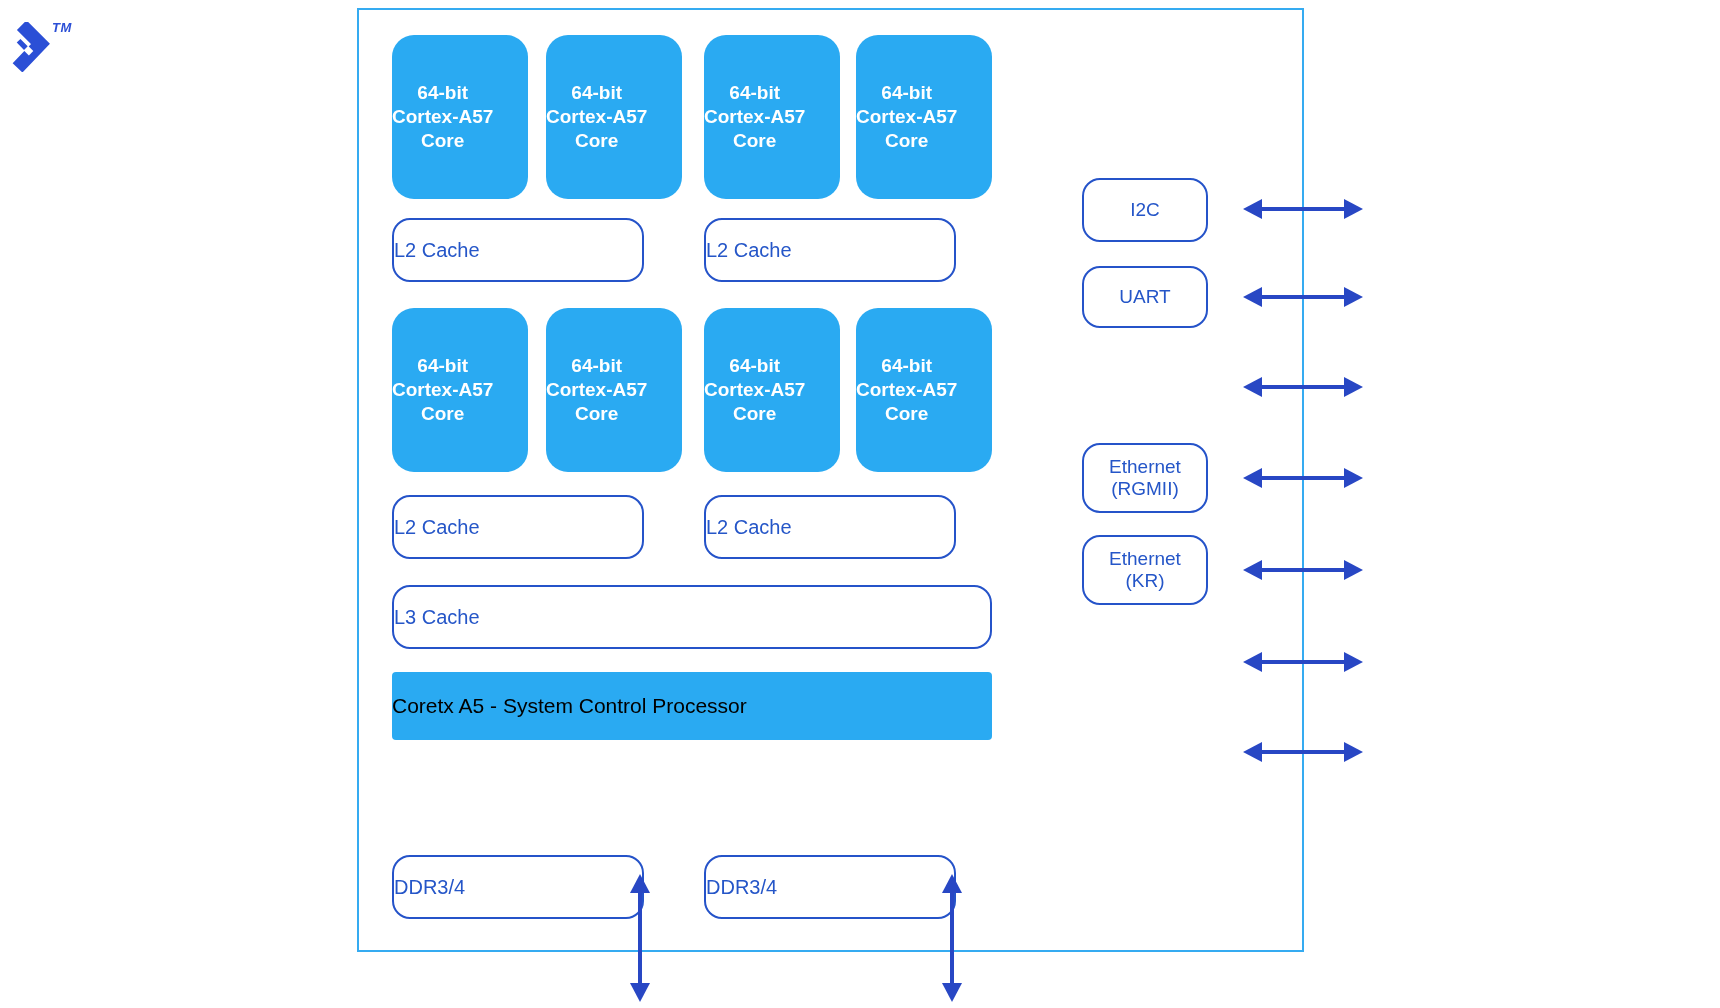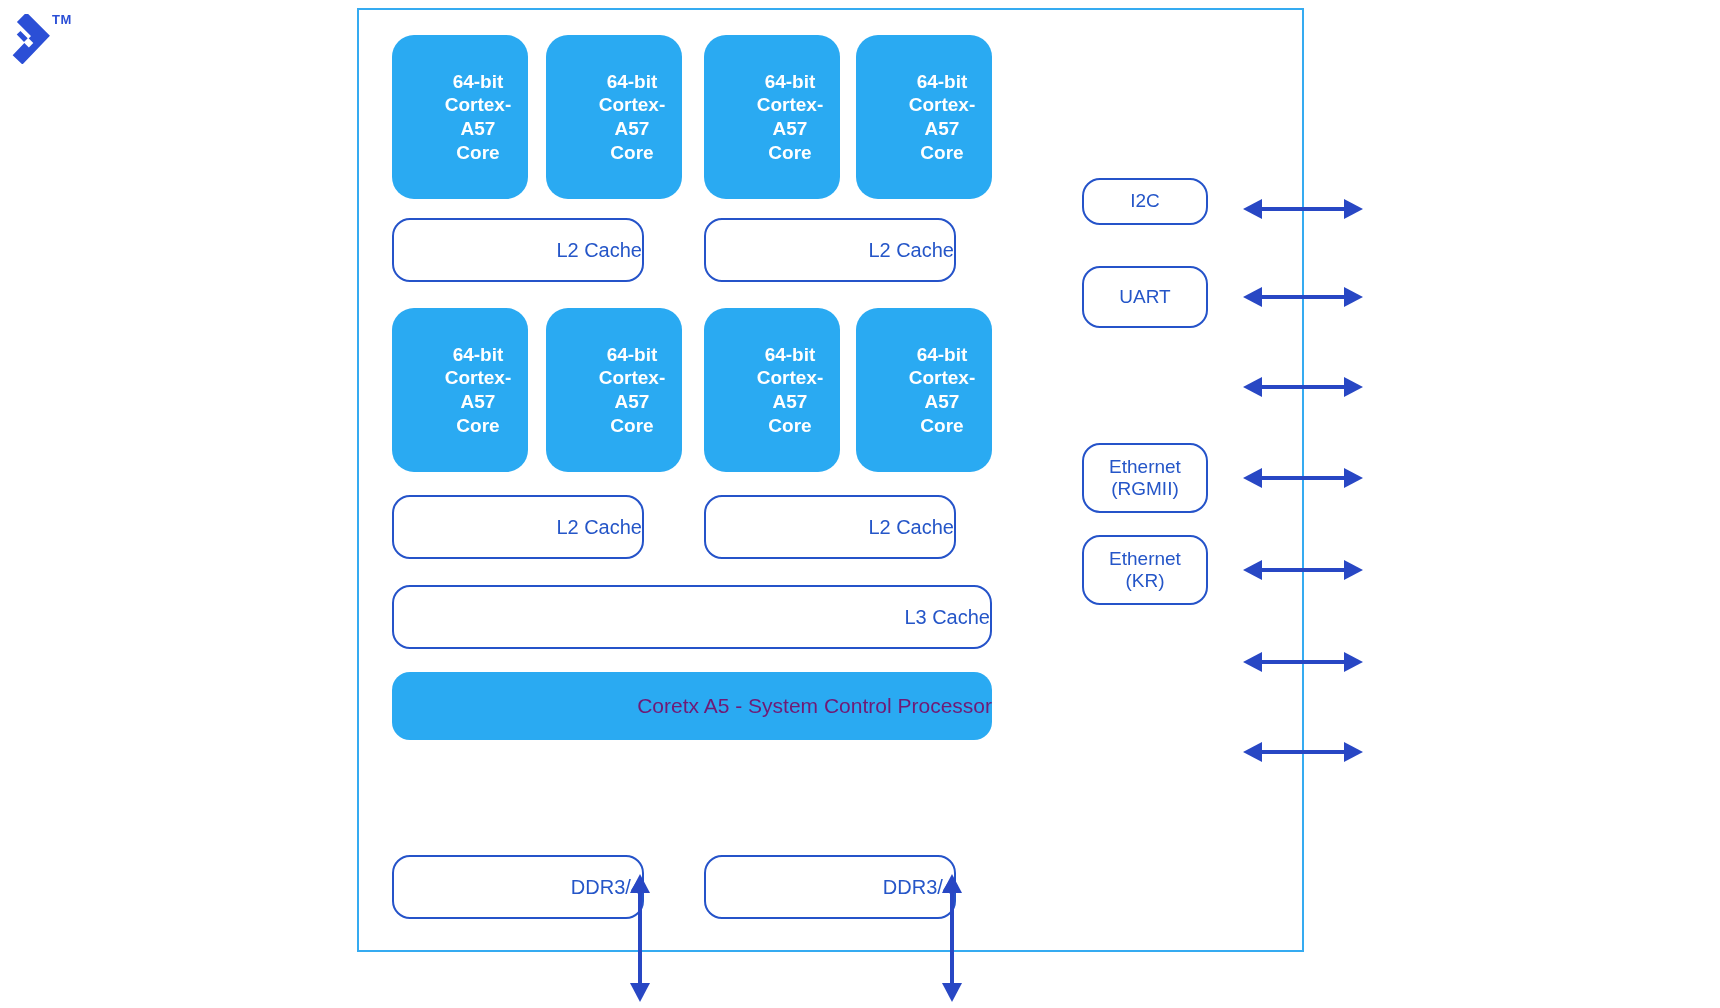--- a/index.html
+++ b/index.html
@@ -14,64 +14,63 @@
   html,body{background:#ffffff;}
   body{font-family:"Liberation Sans", sans-serif;}
   .stage{
     position:relative;
     width:1720px;height:1008px;
     background:#ffffff;
     overflow:hidden;
   }
 
   
-  .logo{position:absolute;left:8px;top:12px;width:70px;height:56px;}
+  .logo{position:absolute;left:8px;top:20px;width:70px;height:56px;font-style:italic;}
   .logo svg{position:absolute;left:0;top:2px;}
   .logo .tm{
     position:absolute;left:44px;top:0;
     font-size:13px;font-weight:bold;color:var(--logo-blue);
     letter-spacing:0.5px;
   }
 
   
   .chip{
     position:absolute;left:357px;top:8px;
     width:947px;height:944px;
     border:2px solid var(--container-blue);
     background:transparent;
   }
 
   
   .blk{
     position:absolute;
-    display:flex;align-items:center;justify-content:flex-end;
+    display:flex;align-items:center;justify-content:flex-start;
     text-align:center;
-    padding-left:36px;
   }
   .blk .lbl{white-space:pre-line;}
 
   .core{
     width:136px;height:164px;
     background:var(--fill-blue);
     border-radius:22px;
     color:#ffffff;font-weight:bold;font-size:19px;line-height:1.25;
   }
   .outlined{
     background:#ffffff;
     border:2px solid var(--outline-blue);
     border-radius:18px;
     color:var(--text-blue);
     font-size:20px;
   }
   .half{width:252px;height:64px;}
   .wide{width:600px;height:64px;}
   .solid{
     background:var(--fill-blue);
-    border-radius:18px;
-    color:#701a75;font-size:21px;
+    border-radius:4px;
+    color:#000000;font-size:21px;
   }
 
   
   .peri{
     position:absolute;left:1082px;width:126px;
     background:#ffffff;
     border:2px solid var(--outline-blue);
     border-radius:18px;
     color:var(--text-blue);font-size:19px;line-height:1.18;
     display:flex;align-items:center;justify-content:center;text-align:center;
@@ -174,21 +173,21 @@
     <polygon points="10,0 20,19 0,19" fill="#2847C4"></polygon>
     <polygon points="10,128 0,109 20,109" fill="#2847C4"></polygon>
     <line x1="10" y1="14" x2="10" y2="114" stroke="#2847C4" stroke-width="4"></line>
   </svg>
   <svg class="varrow" style="left:942px;top:874px" viewBox="0 0 20 128">
     <polygon points="10,0 20,19 0,19" fill="#2847C4"></polygon>
     <polygon points="10,128 0,109 20,109" fill="#2847C4"></polygon>
     <line x1="10" y1="14" x2="10" y2="114" stroke="#2847C4" stroke-width="4"></line>
   </svg>
 
-  <div class="peri" style="top:178px;height:47px">
+  <div class="peri" style="top:178px;height:64px">
       <span class="lbl">I2C</span>
     </div>
   <div class="peri" style="top:266px;height:62px">
       <span class="lbl">UART</span>
     </div>
   <div class="peri" style="top:443px;height:70px">
       <span class="lbl">Ethernet
 (RGMII)</span>
     </div>
   <div class="peri" style="top:535px;height:70px">

